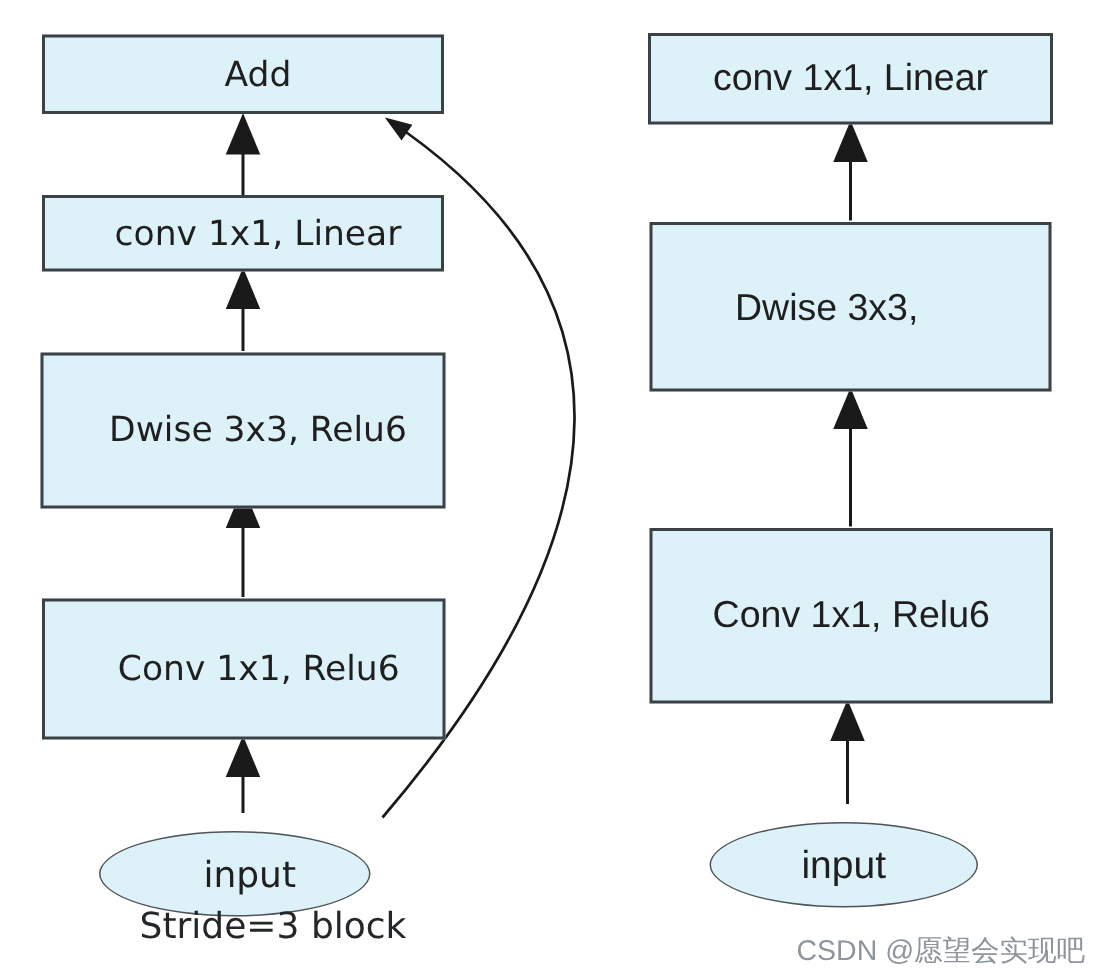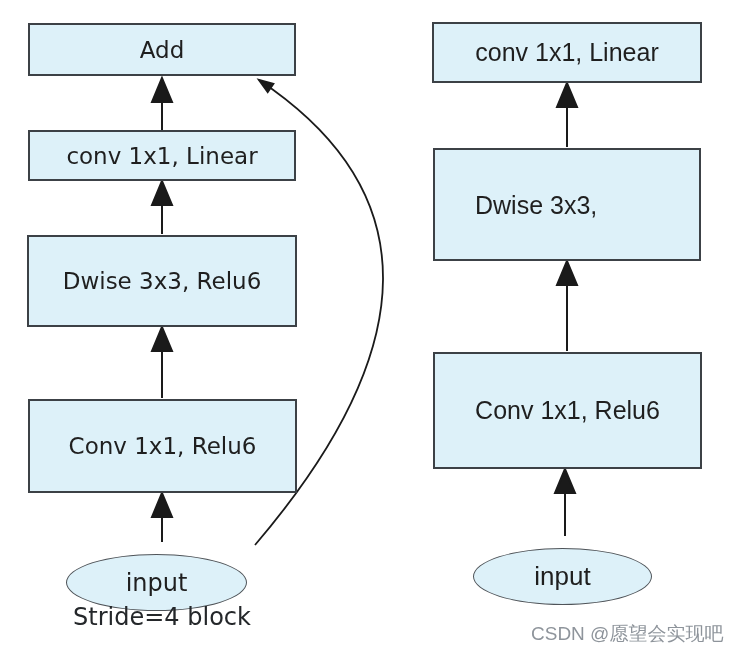--- a/index.html
+++ b/index.html
@@ -27,21 +27,21 @@
     align-items: center;
     justify-content: center;
     text-align: center;
   }
   .ellipse {
     border-radius: 50%;
     border-width: 1.5px;
     border-color: #4f5459;
     margin-top: 12px;
   }
-  .left-font  { font-family: "DejaVu Sans", sans-serif; font-size: 23px; }
+  .left-font  { font-family: "DejaVu Sans", sans-serif; font-size: 23px; padding-left: 20px; }
   .right-font { font-family: "Liberation Sans", sans-serif; font-size: 25px; }
   .caption {
     position: absolute;
     text-align: center;
     color: #24272a;
   }
   .caption.left-font  { font-size: 24px; }
   .caption.right-font { font-size: 25px; }
   .dwise2-inner { text-align: left; line-height: 34px; }
   .watermark {
@@ -98,39 +98,39 @@
   </svg>
 
   <div class="node left-font" style="left:28px; top:23px; width:268px; height:53px;">
     <span>Add</span>
   </div>
 
   <div class="node left-font" style="left:28px; top:130px; width:268px; height:51px;">
     <span>conv 1x1, Linear</span>
   </div>
 
-  <div class="node left-font" style="left:27px; top:235px; width:270px; height:92px;">
+  <div class="node left-font" style="left:27px; top:235px; width:270px; height:104px;">
     <span>Dwise 3x3, Relu6</span>
   </div>
 
   <div class="node left-font" style="left:28px; top:399px; width:269px; height:94px;">
     <span>Conv 1x1, Relu6</span>
   </div>
 
   <div class="node ellipse left-font" style="left:66px; top:542px; width:181px; height:57px; font-size:24px;">
     <span>input</span>
   </div>
 
-  <div class="caption left-font" style="left:28px; top:603px; width:268px;">Stride=4 block</div>
+  <div class="caption left-font" style="left:28px; top:603px; width:268px;">Stride=3 block</div>
 
   <div class="node right-font" style="left:432px; top:22px; width:270px; height:61px;">
     <span>conv 1x1, Linear</span>
   </div>
 
-  <div class="node right-font" style="left:433px; top:148px; width:268px; height:113px; justify-content:flex-start; padding-left:40px;">
+  <div class="node right-font" style="left:433px; top:148px; width:268px; height:113px; justify-content:flex-start; padding-left:55px;">
     <div class="dwise2-inner">
       <div>Dwise 3x3,</div>
     </div>
   </div>
 
   <div class="node right-font" style="left:433px; top:352px; width:269px; height:117px;">
     <span>Conv 1x1, Relu6</span>
   </div>
 
   <div class="node ellipse right-font" style="left:473px; top:536px; width:179px; height:57px; font-size:26px;">

